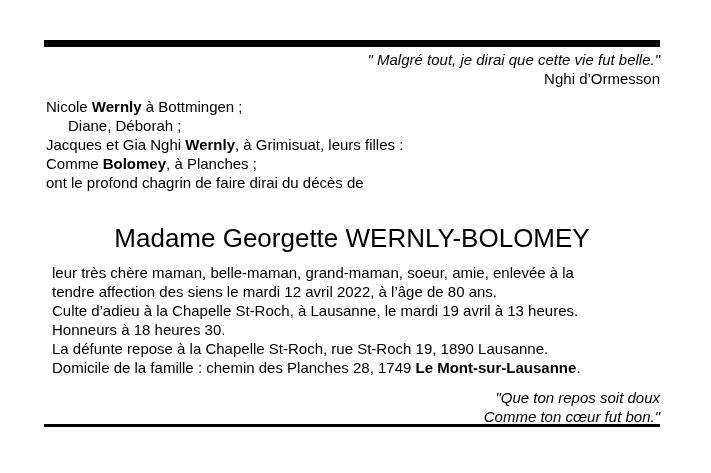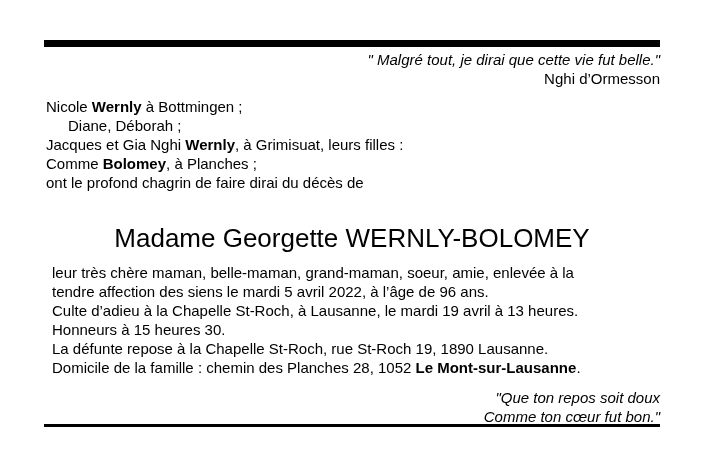--- a/index.html
+++ b/index.html
@@ -86,25 +86,25 @@
       <div class="line indent"><span>Diane, Déborah ;</span></div>
       <div class="line"><span>Jacques et Gia Nghi </span><span class="b">Wernly</span><span>, à Grimisuat, leurs filles :</span></div>
       <div class="line"><span>Comme </span><span class="b">Bolomey</span><span>, à Planches ;</span></div>
       <div class="line"><span>ont le profond chagrin de faire dirai du décès de</span></div>
     </div>
 
   <h1 class="title">Madame Georgette WERNLY-BOLOMEY</h1>
 
   <div class="body-block">
       <div class="line"><span>leur très chère maman, belle-maman, grand-maman, soeur, amie, enlevée à la</span></div>
-      <div class="line"><span>tendre affection des siens le mardi 5 avril 2022, à l’âge de 96 ans.</span></div>
+      <div class="line"><span>tendre affection des siens le mardi 12 avril 2022, à l’âge de 80 ans.</span></div>
       <div class="line"><span>Culte d’adieu à la Chapelle St-Roch, à Lausanne, le mardi 19 avril à 13 heures.</span></div>
-      <div class="line"><span>Honneurs à 15 heures 30.</span></div>
+      <div class="line"><span>Honneurs à 18 heures 30.</span></div>
       <div class="line"><span>La défunte repose à la Chapelle St-Roch, rue St-Roch 19, 1890 Lausanne.</span></div>
-      <div class="line"><span>Domicile de la famille : chemin des Planches 28, 1052 </span><span class="b">Le Mont-sur-Lausanne</span><span>.</span></div>
+      <div class="line"><span>Domicile de la famille : chemin des Planches 28, 1749 </span><span class="b">Le Mont-sur-Lausanne</span><span>.</span></div>
     </div>
 
   <div class="bottom-quote">
     <div>"Que ton repos soit doux</div>
     <div>Comme ton cœur fut bon."</div>
   </div>
 
   <div class="rule rule-bottom"></div>
 
 </div>

